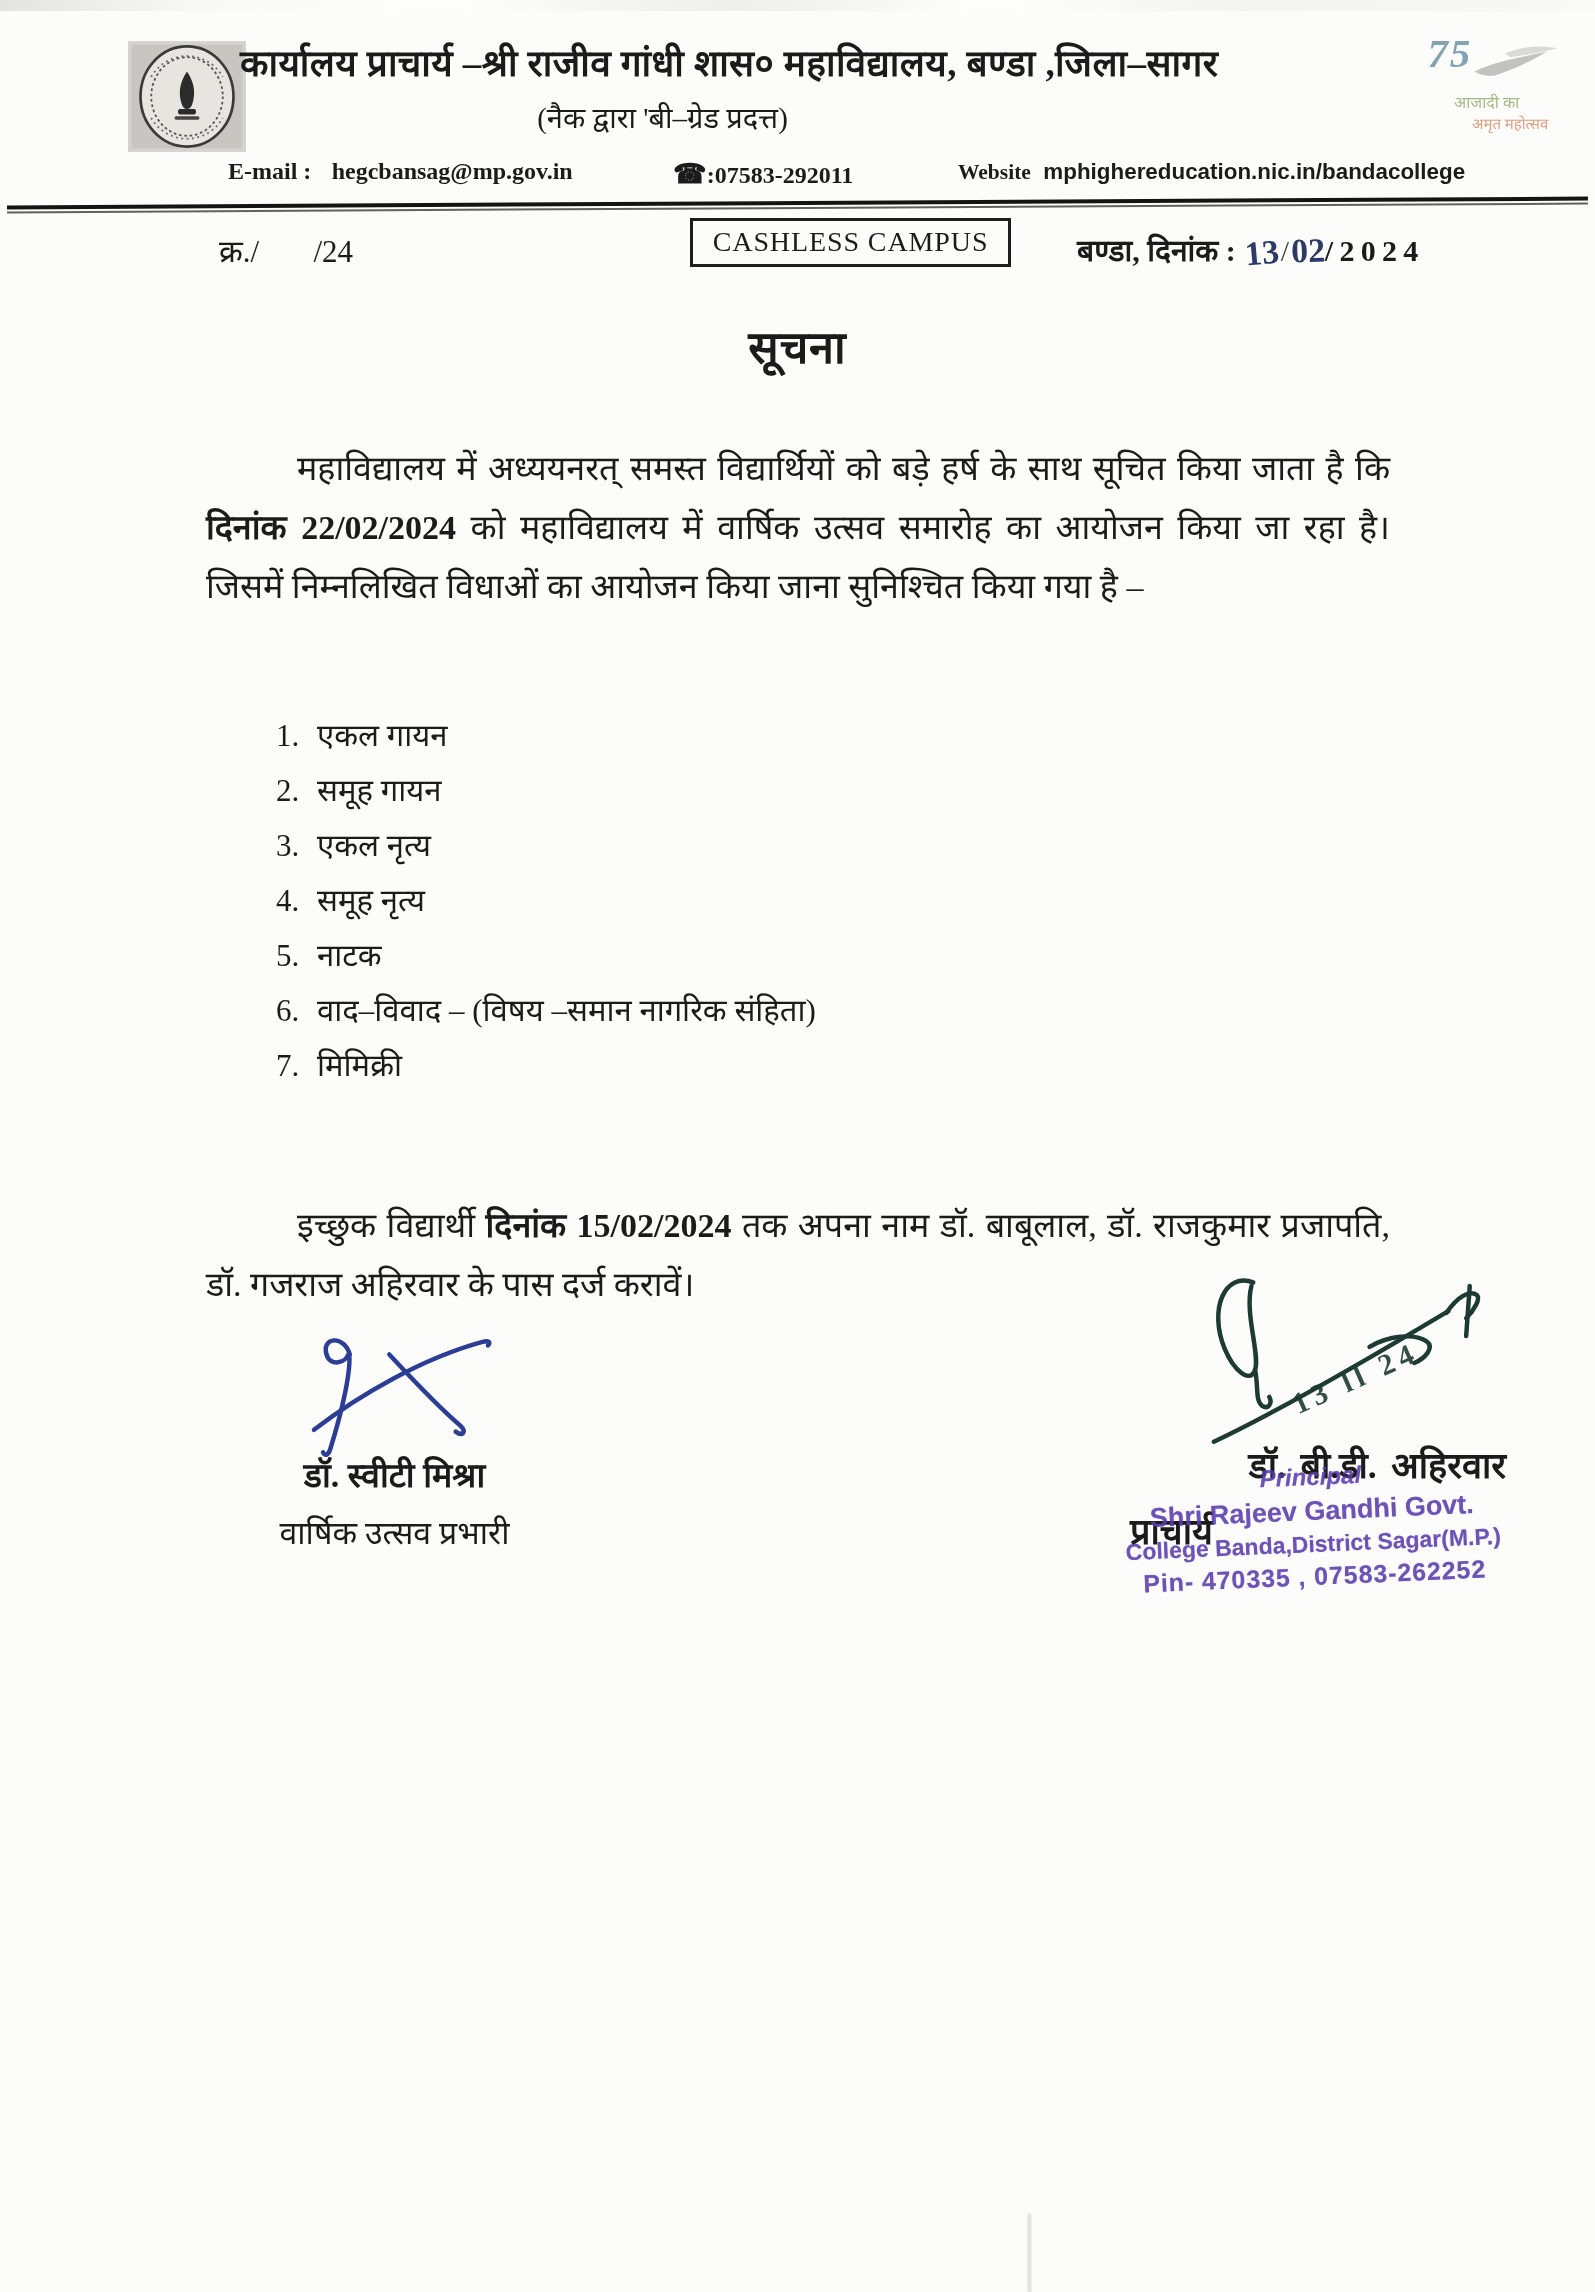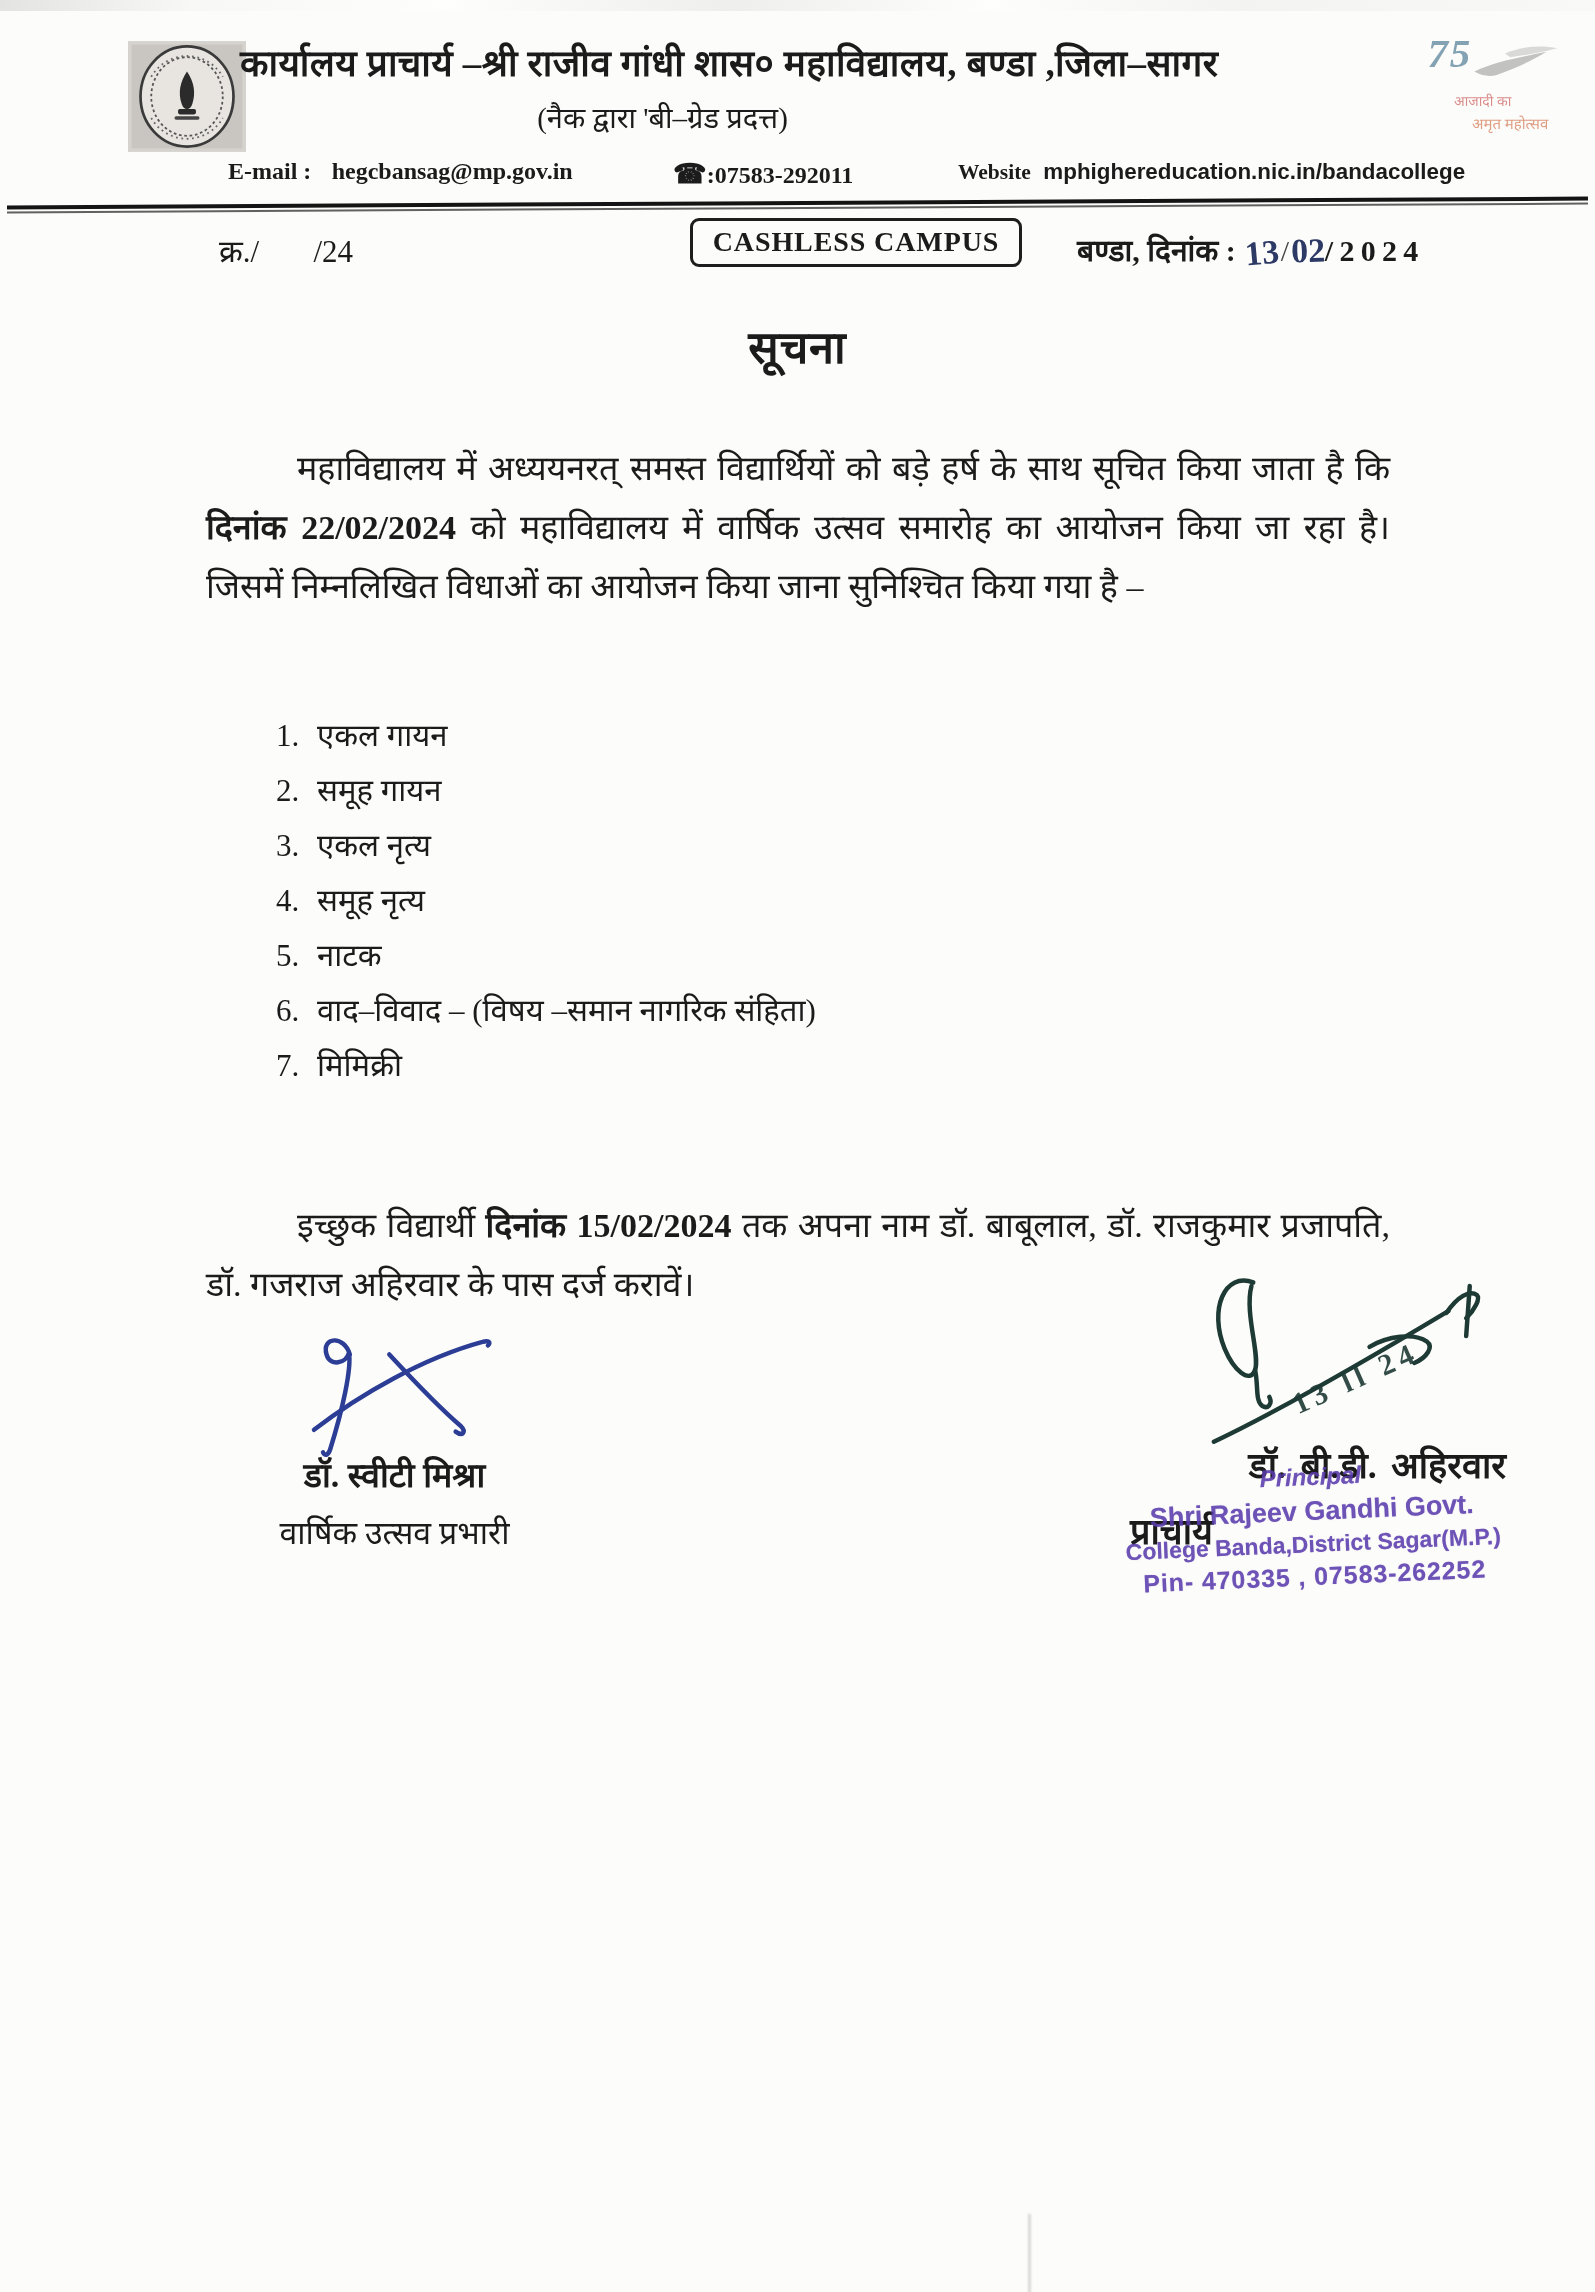--- a/index.html
+++ b/index.html
@@ -11,35 +11,35 @@
   .top-smudge{position:absolute;top:0;left:0;width:100%;height:10.7px;opacity:.55;
     background:linear-gradient(90deg,#cfcfcd 0%,#f4f4f2 12%,#fff 28%,#e3e3e1 46%,#fff 62%,#ececea 78%,#f6f6f4 100%);}
   
   .emblem{position:absolute;left:128px;top:41px;width:118px;height:111px;}
   .hdr1{position:absolute;left:240px;top:36px;width:1182px;font-size:37px;font-weight:700;
     letter-spacing:0.4px;white-space:nowrap;}
   .hdr2{position:absolute;left:0;top:97px;width:1325px;text-align:center;font-size:29px;font-weight:400;}
   .watermark{position:absolute;left:1422px;top:25px;width:166px;height:116px;opacity:.5;color:#8f8f8d;}
   .wm-num{position:absolute;left:5.4px;top:3.6px;font-size:41px;font-style:italic;font-weight:600;color:#0c4a6e;letter-spacing:1.8px;}
   .wm-bird{position:absolute;left:47px;top:16px;}
-  .wm-t1{position:absolute;left:32px;top:66px;font-size:14px;color:#b91c1c;}
+  .wm-t1{position:absolute;left:32px;top:66px;font-size:16px;color:#4d7c0f;}
   .wm-t2{position:absolute;left:50px;top:88px;font-size:15px;color:#c2410c;}
   .contact{position:absolute;left:0;top:154px;width:1443px;height:39px;font-size:24px;font-weight:700;}
   .c-email{position:absolute;left:228px;top:3.6px;}
   .c-phone{position:absolute;left:673px;top:3.6px;}
   .phone-glyph{font-size:27px;position:relative;top:0.9px;}
   .c-web{position:absolute;left:942px;top:5.4px;font-size:21.5px;margin-left:16px;}
   .c-web .val{font-family:"Liberation Sans","DejaVu Sans",sans-serif;font-weight:600;font-size:22.4px;margin-left:12.5px;}
   .rule{position:absolute;left:7.2px;top:201px;width:1581px;height:9px;transform:rotate(-.32deg);}
   .rule .l1{height:3.6px;background:#141414;}
   .rule .l2{height:1.8px;background:#3a3a3a;margin-top:2.7px;opacity:.8;}
   
   .refno{position:absolute;left:219px;top:229px;font-size:31px;white-space:pre;}
-  .badge{position:absolute;left:690px;top:218px;padding:5.4px 19.7px;border:3.6px solid #1d1d1d;border-radius:9px;
-    font-size:28px;font-weight:700;letter-spacing:0.9px;text-align:center;}
+  .badge{position:absolute;left:690px;top:218px;padding:5.4px 19.7px;border:3.6px solid #1d1d1d;border-radius:0;
+    font-size:28px;font-weight:400;letter-spacing:0.9px;text-align:center;}
   .pdate{position:absolute;left:1077px;top:229px;font-size:30px;font-weight:600;white-space:nowrap;}
   .hand{display:inline-block;font-weight:700;color:#2e3a66;font-size:34px;}
   .hand.d1{transform:rotate(-5deg);position:relative;top:2.7px;margin-left:9px;}
   .hand.d2{transform:rotate(-2deg);position:relative;top:0.9px;}
   .pdate .sep{font-weight:400;color:#444;margin:0 1.8px;}
   .pdate .printed{letter-spacing:6.3px;font-weight:600;}
   
   .title{position:absolute;left:0;top:315px;width:1595px;text-align:center;font-size:45px;font-weight:800;letter-spacing:0.9px;}
   .para{position:absolute;left:206px;width:1184px;font-size:34px;line-height:59px;text-align:justify;}
   .p1{top:405px;text-indent:91px;}

